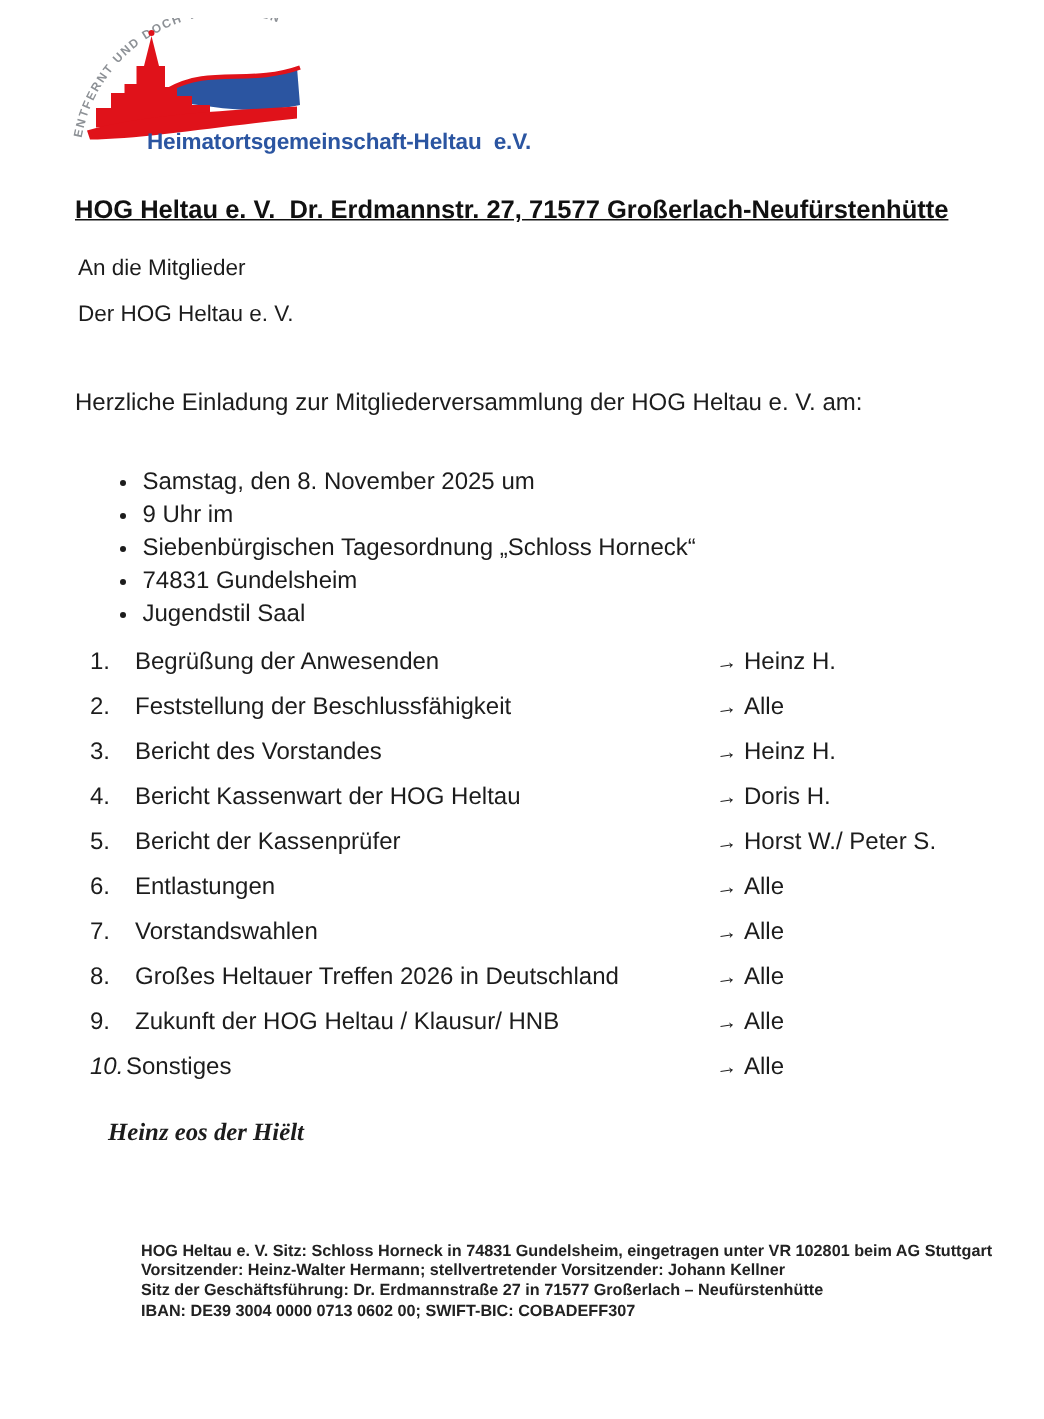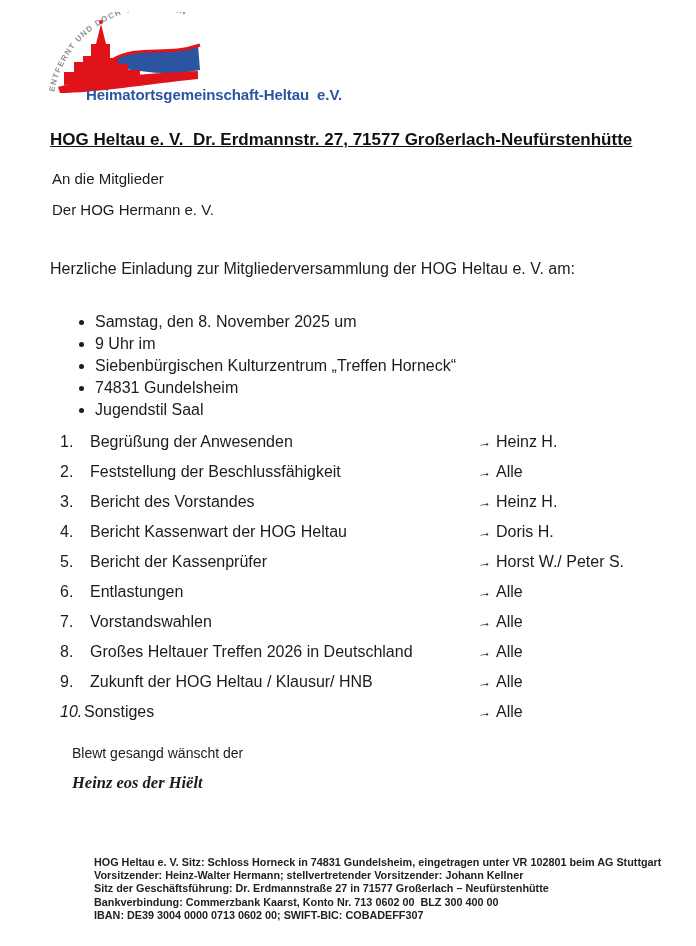--- a/index.html
+++ b/index.html
@@ -9,21 +9,21 @@
     background:#ffffff;
     overflow:hidden;
     font-family:"Liberation Sans", sans-serif;
     color:#1c1c1c;
   }
   
   .logo-block { position:relative; margin:12px 0 0 48px; width:330px; height:92px; }
   .logo-svg { position:absolute; left:0; top:0; }
   .arc-text { font-family:"Liberation Sans", sans-serif; font-size:8px; font-weight:700;
               fill:#8d9196; letter-spacing:1.2px; }
-  .org-name { position:absolute; left:38px; top:74px; font-size:15px; font-weight:700;
+  .org-name { position:absolute; left:50px; top:74px; font-size:15px; font-weight:700;
               color:#2b55a1; white-space:pre; letter-spacing:-0.1px; }
   
   .sender-line { margin:26px 0 0 50px; font-size:17px; font-weight:700;
                  text-decoration:underline; white-space:pre; color:#111; }
   
   p { margin:0; }
   .r1 { margin:20px 0 0 52px; font-size:15px; }
   .r2 { margin:14px 0 0 52px; font-size:15px; }
   
   .invitation { margin:42px 0 0 50px; font-size:16px; }
@@ -74,28 +74,28 @@
       <circle cx="53" cy="10" r="2" fill="#e0121a"></circle>
 
       <path d="M10,75 C45,65 95,62 150,59 L150,67 C100,72 45,81 12,81 Z" fill="#e0121a"></path>
     </svg>
     <div class="org-name">Heimatortsgemeinschaft-Heltau  e.V.</div>
   </header>
 
   <div class="sender-line">HOG Heltau e. V.  Dr. Erdmannstr. 27, 71577 Großerlach-Neufürstenhütte</div>
 
   <p class="r1">An die Mitglieder</p>
-  <p class="r2">Der HOG Hermann e. V.</p>
+  <p class="r2">Der HOG Heltau e. V.</p>
 
   <p class="invitation">Herzliche Einladung zur Mitgliederversammlung der HOG Heltau e. V. am:</p>
 
   <ul class="event-list">
     <li>Samstag, den 8. November 2025 um</li>
     <li>9 Uhr im</li>
-    <li>Siebenbürgischen Kulturzentrum „Treffen Horneck“</li>
+    <li>Siebenbürgischen Tagesordnung „Schloss Horneck“</li>
     <li>74831 Gundelsheim</li>
     <li>Jugendstil Saal</li>
   </ul>
 
 
   <ol class="agenda">
     <li class="agenda-row">
       <span class="num">1.</span>
       <span class="topic">Begrüßung der Anwesenden</span>
       <span class="arrow">→</span>
@@ -150,24 +150,22 @@
       <span class="who">Alle</span>
     </li>
     <li class="agenda-row">
       <span class="num">10.</span>
       <span class="topic">Sonstiges</span>
       <span class="arrow">→</span>
       <span class="who">Alle</span>
     </li>
   </ol>
 
-  <p class="closing-1">Blewt gesangd wänscht der</p>
   <p class="closing-2">Heinz eos der Hiëlt</p>
 
   <footer class="footer">
     <div>HOG Heltau e. V. Sitz: Schloss Horneck in 74831 Gundelsheim, eingetragen unter VR 102801 beim AG Stuttgart</div>
     <div>Vorsitzender: Heinz-Walter Hermann; stellvertretender Vorsitzender: Johann Kellner</div>
     <div>Sitz der Geschäftsführung: Dr. Erdmannstraße 27 in 71577 Großerlach – Neufürstenhütte</div>
-    <div>Bankverbindung: Commerzbank Kaarst, Konto Nr. 713 0602 00  BLZ 300 400 00</div>
     <div>IBAN: DE39 3004 0000 0713 0602 00; SWIFT-BIC: COBADEFF307</div>
   </footer>
 
 </div>
 
 </body></html>

